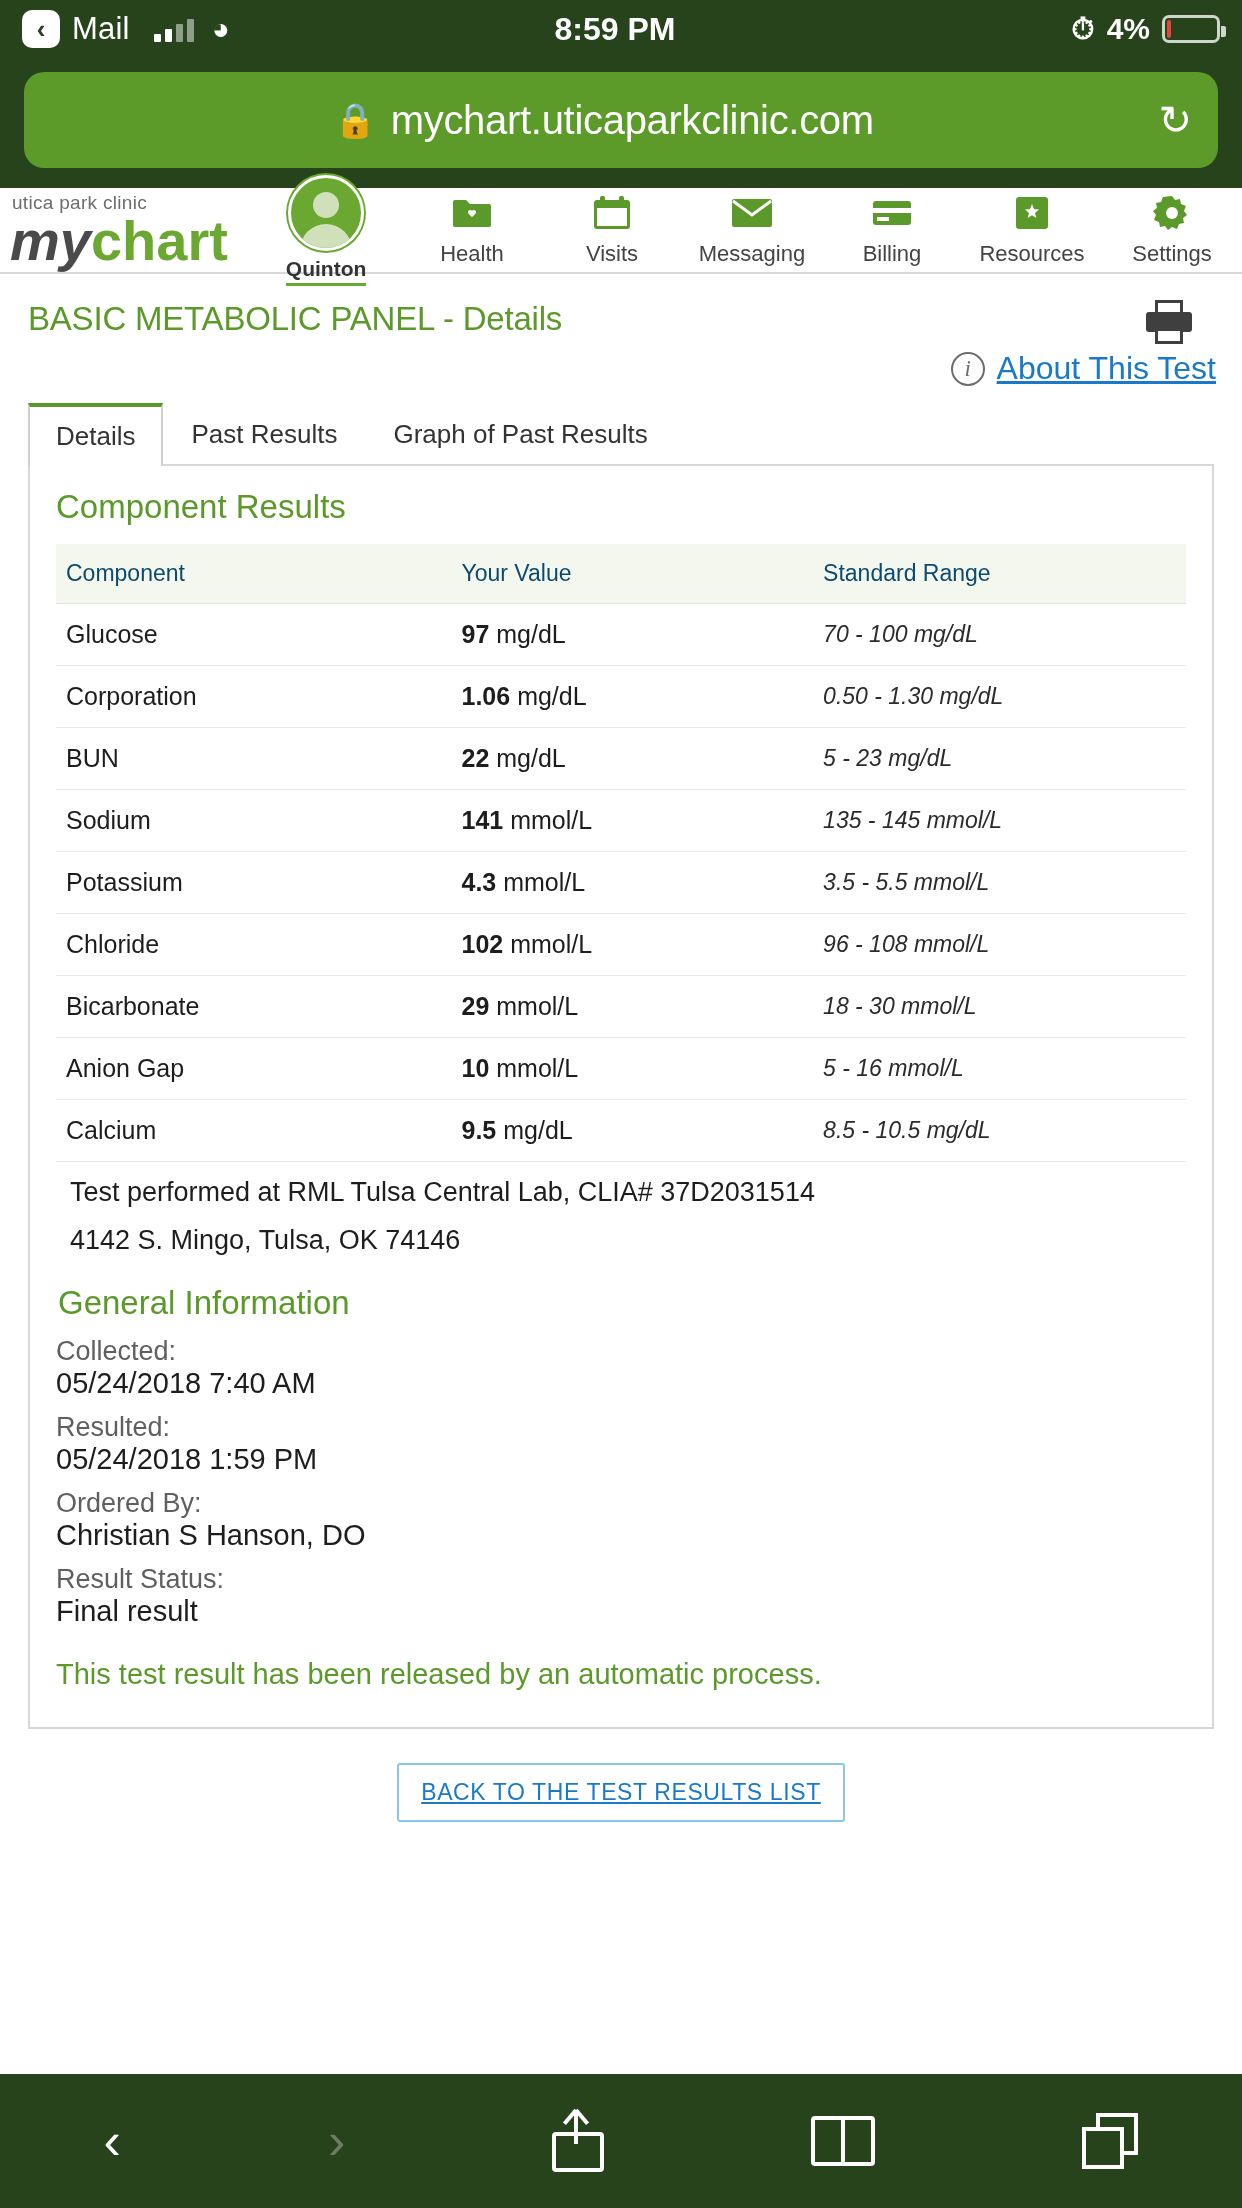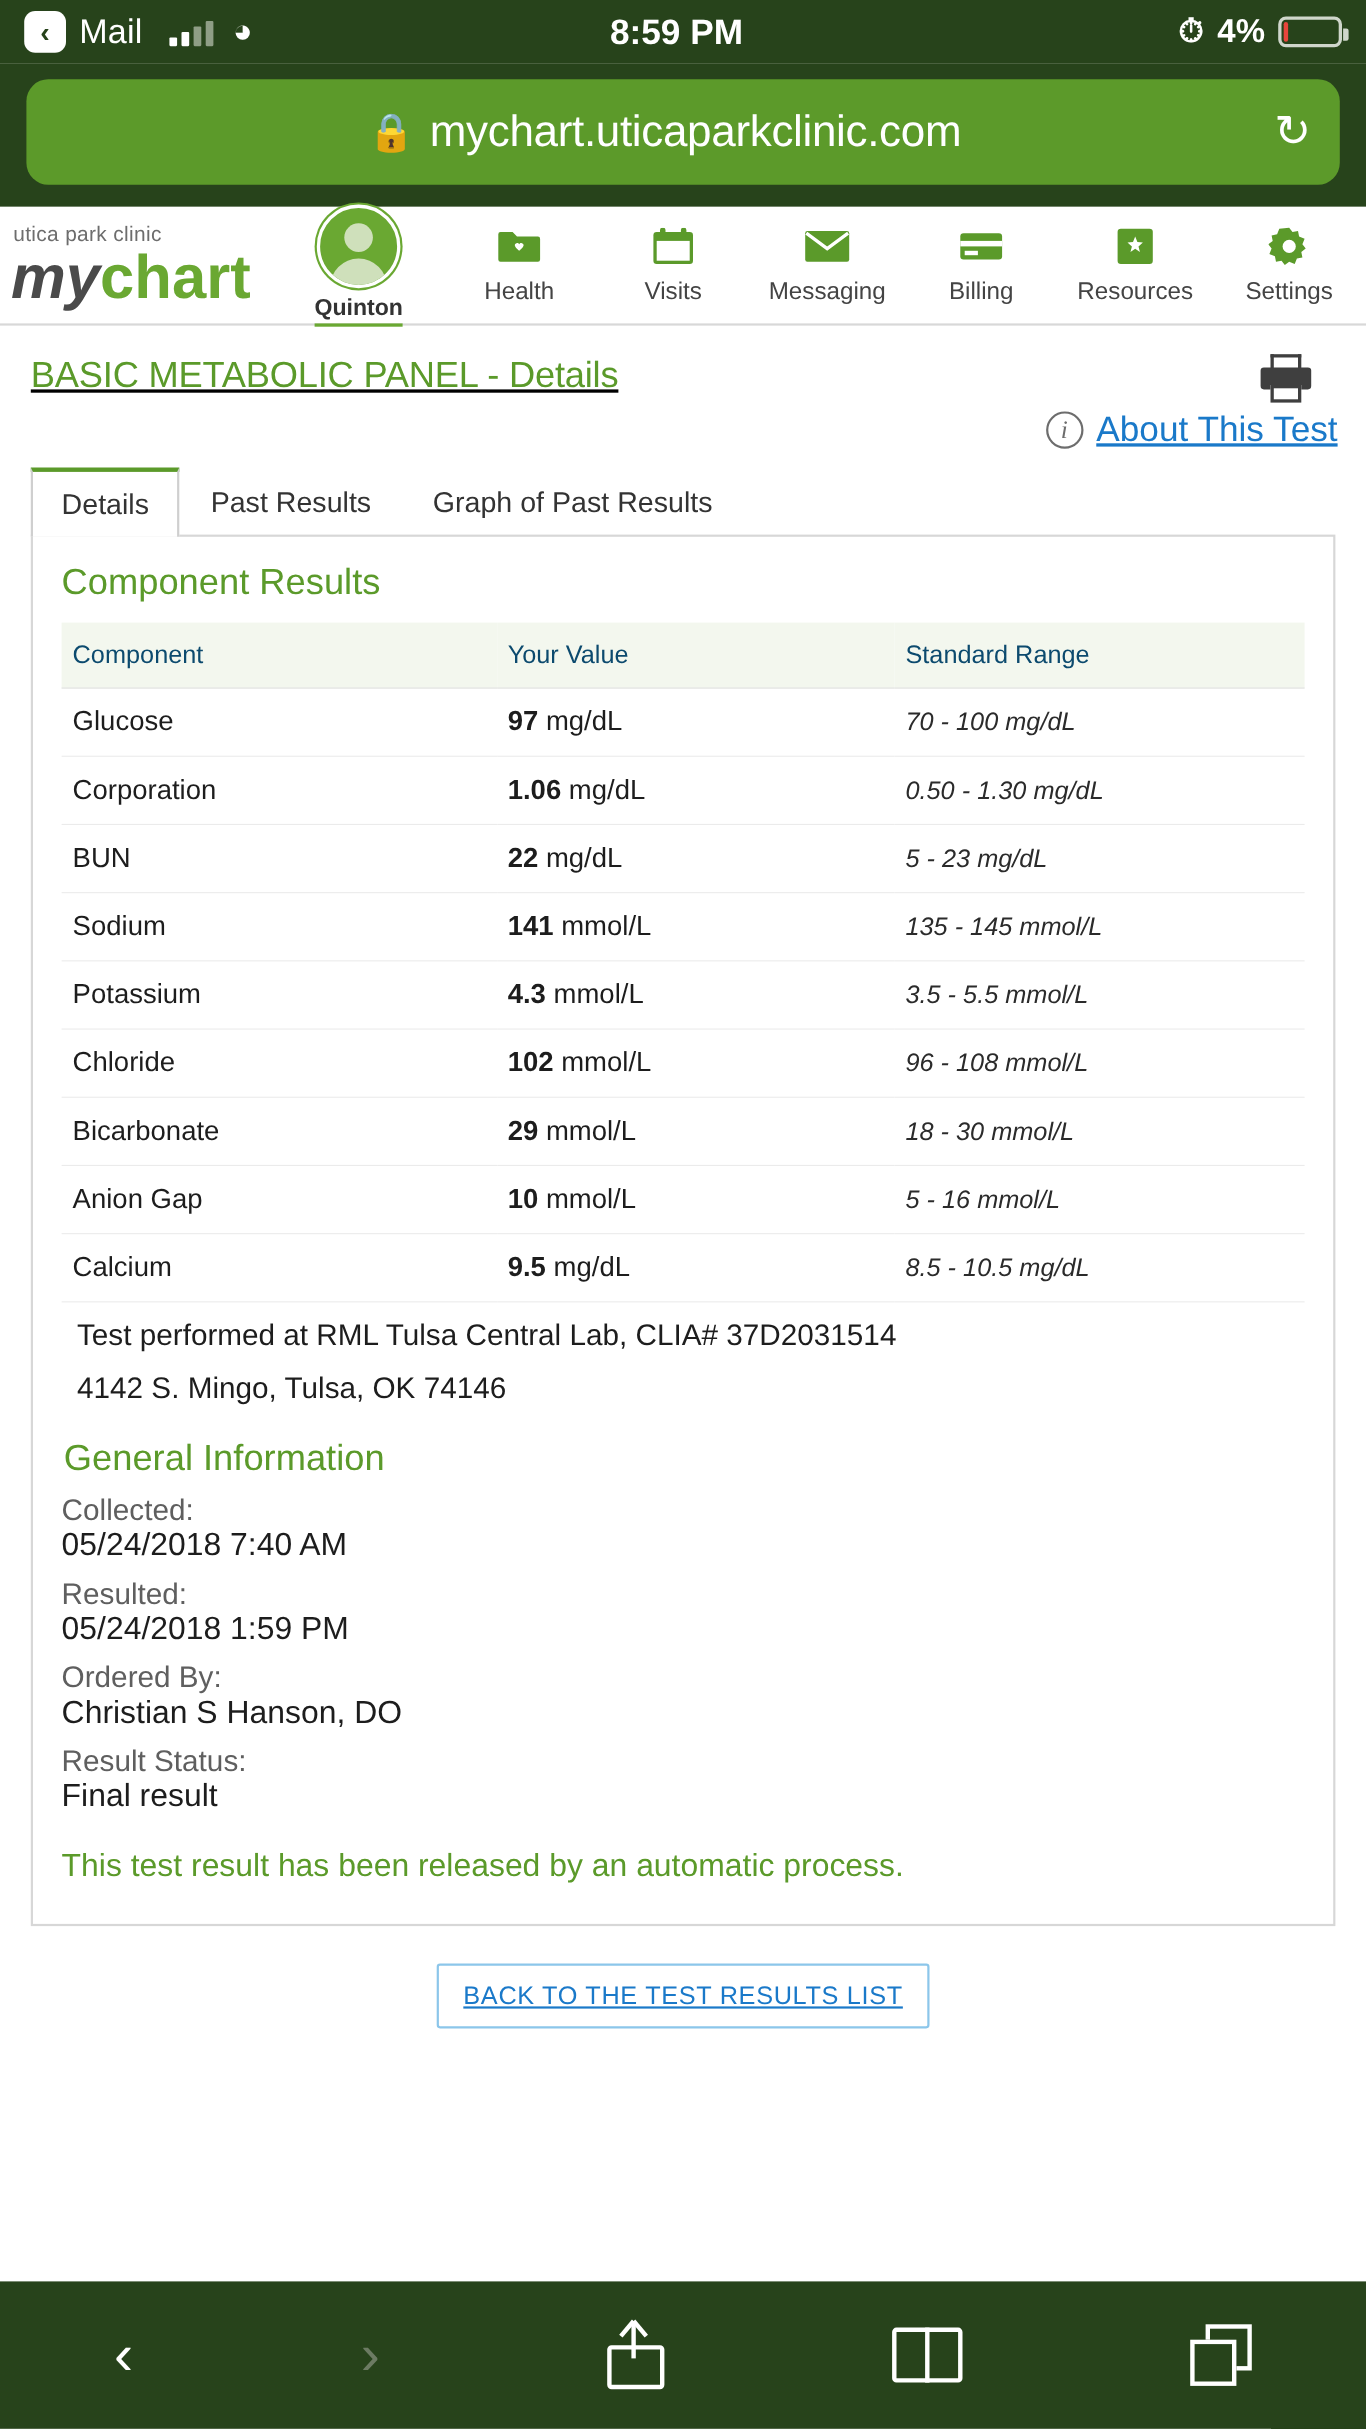--- a/index.html
+++ b/index.html
@@ -77,21 +77,21 @@
   .url-text {
     flex: 1; text-align: center; color: #ffffff;
     font-size: 40px; letter-spacing: -0.3px;
     display: flex; align-items: center; justify-content: center; gap: 14px;
   }
   .lock { font-size: 34px; }
   .reload { color: #ffffff; font-size: 40px; line-height: 1; }
 
   
   .topnav {
-    height: 108px;
+    height: 86px;
     background: #ffffff;
     border-bottom: 2px solid #d8d8d8;
     display: flex; align-items: center;
     padding-left: 6px;
     position: relative;
   }
   .logo { width: 268px; padding-left: 4px; }
   .logo .sub { font-size: 19px; color: #6d6d6d; letter-spacing: 0.3px; margin-left: 2px; }
   .logo .main { font-size: 56px; line-height: 0.95; }
   .logo .main .my { color: #4a4a4a; font-style: italic; font-weight: bold; }
@@ -125,21 +125,20 @@
   .avatar-name {
     font-size: 21px; color: #333; margin-top: 6px;
     border-bottom: 3px solid #6aa832; padding-bottom: 2px; font-weight: 600;
   }
 
   
   .content { padding: 0 0 0 0; background: #fff; }
   .page-head {
     display: flex; align-items: flex-start;
     padding: 26px 28px 0 28px;
-    text-decoration: underline;
   }
   .page-title {
     font-size: 33px; color: #5b9a2a; font-weight: 400; flex: 1;
     letter-spacing: -0.2px;
   }
   .printer { width: 46px; height: 44px; position: relative; margin-right: 22px; }
   .printer .body { position: absolute; left: 0; top: 12px; width: 46px; height: 20px; background: #3f3f3f; border-radius: 3px; }
   .printer .top { position: absolute; left: 9px; top: 0; width: 28px; height: 14px; border: 3px solid #3f3f3f; border-bottom: none; }
   .printer .out { position: absolute; left: 9px; top: 28px; width: 28px; height: 16px; border: 3px solid #3f3f3f; background: #fff; }
   .about-row {

